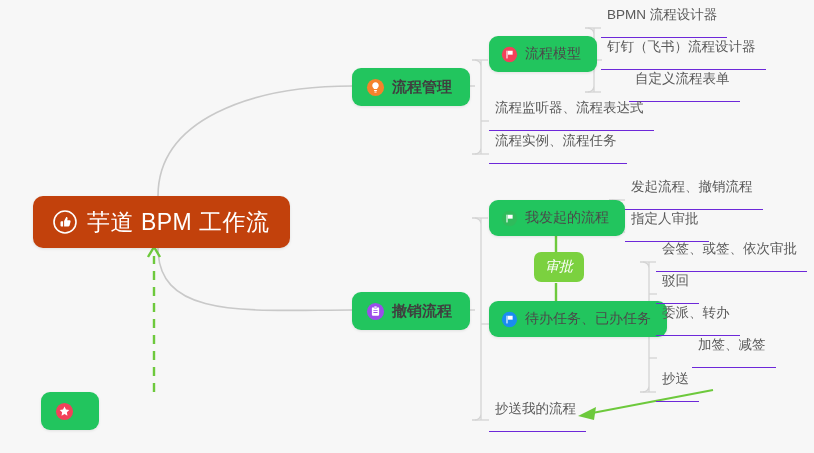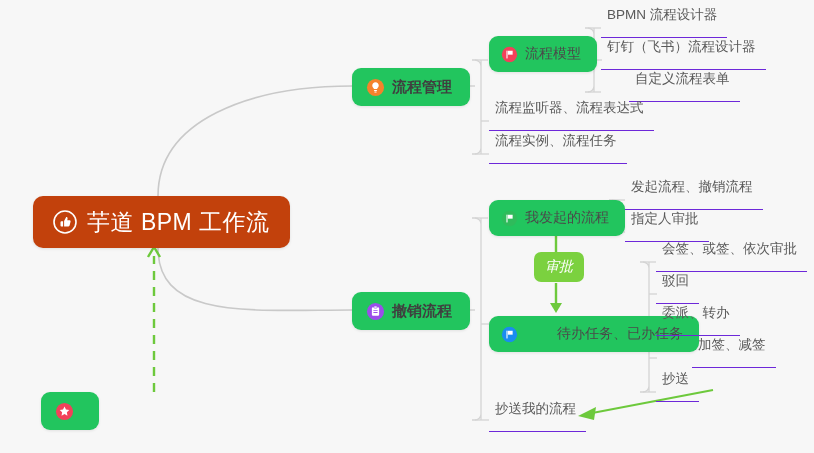--- a/index.html
+++ b/index.html
@@ -239,21 +239,21 @@
     <span class="label">发起流程、撤销流程</span>
   </div>
   <div class="node leaf" style="left:625px; top:212px;">
     <span class="label">指定人审批</span>
   </div>
 
   <div class="node tag" style="left:534px; top:252px;font-style:italic;">
     <span class="label">审批</span>
   </div>
 
-  <div class="node card" style="left:489px; top:316px;gap:32px;">
+  <div class="node card" style="left:489px; top:301px;">
     <span class="ico">
       <svg width="17" height="17" viewBox="0 0 20 20">
         <circle cx="10" cy="10" r="9" fill="#1A8CF0"></circle>
         <rect x="6.4" y="5.2" width="1.3" height="9.6" rx="0.6" fill="#ffffff"></rect>
         <path d="M8.1 5.6h5.6v4.6H8.1z" fill="#ffffff"></path>
       </svg>
     </span>
     <span class="label">待办任务、已办任务</span>
   </div>
 

